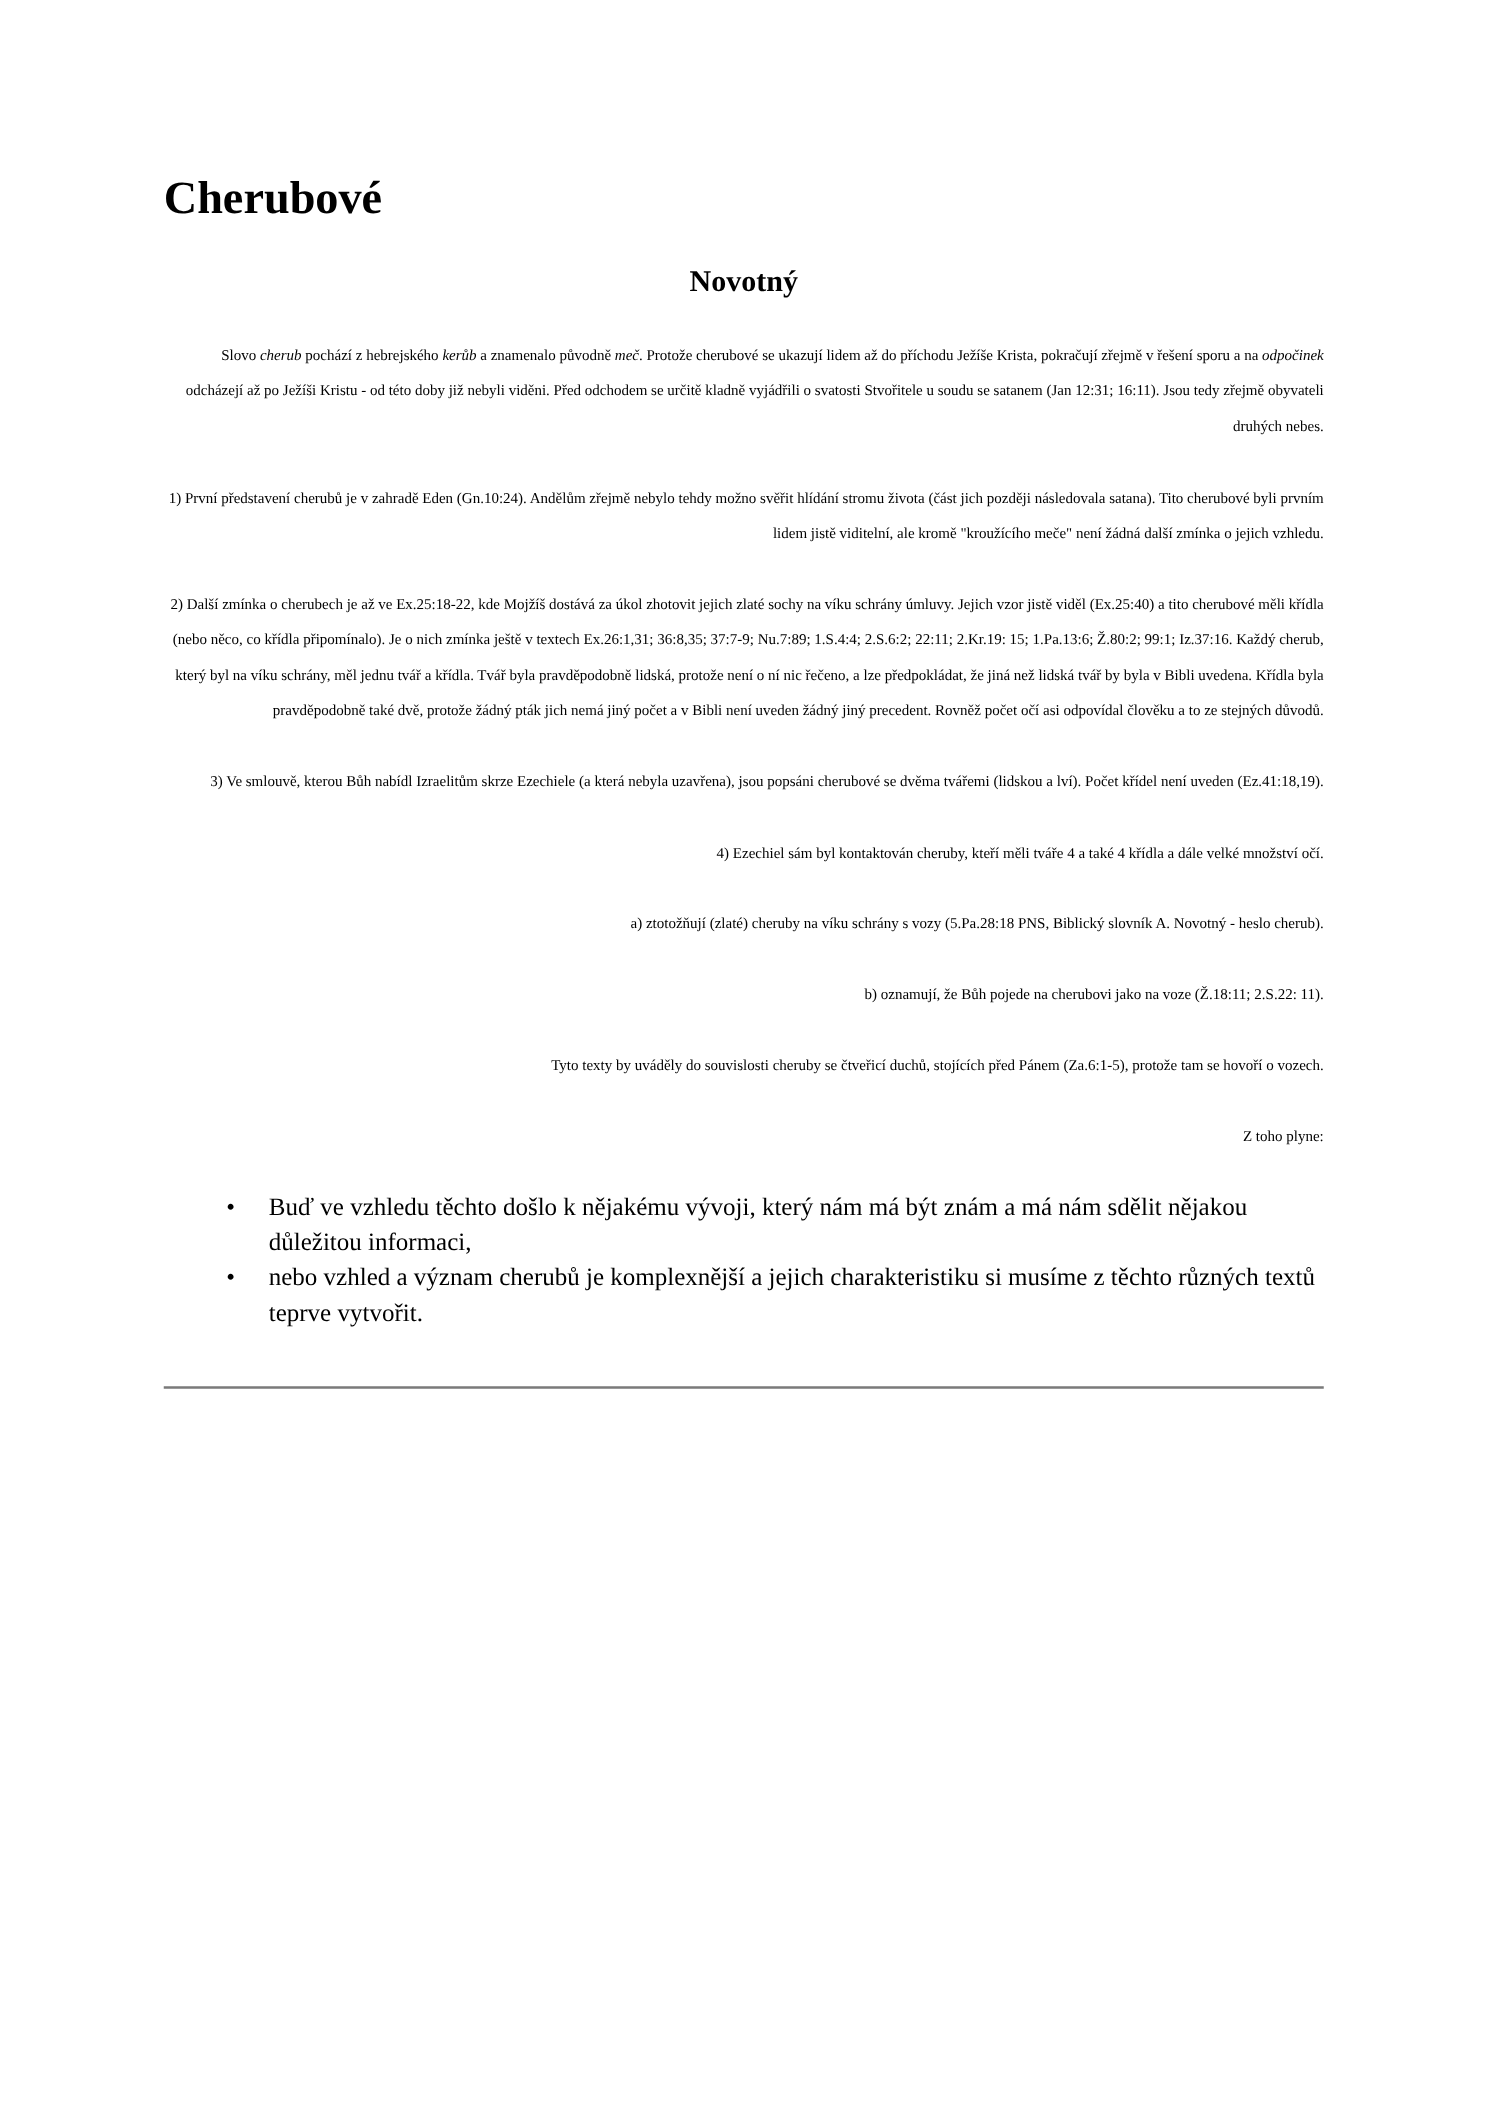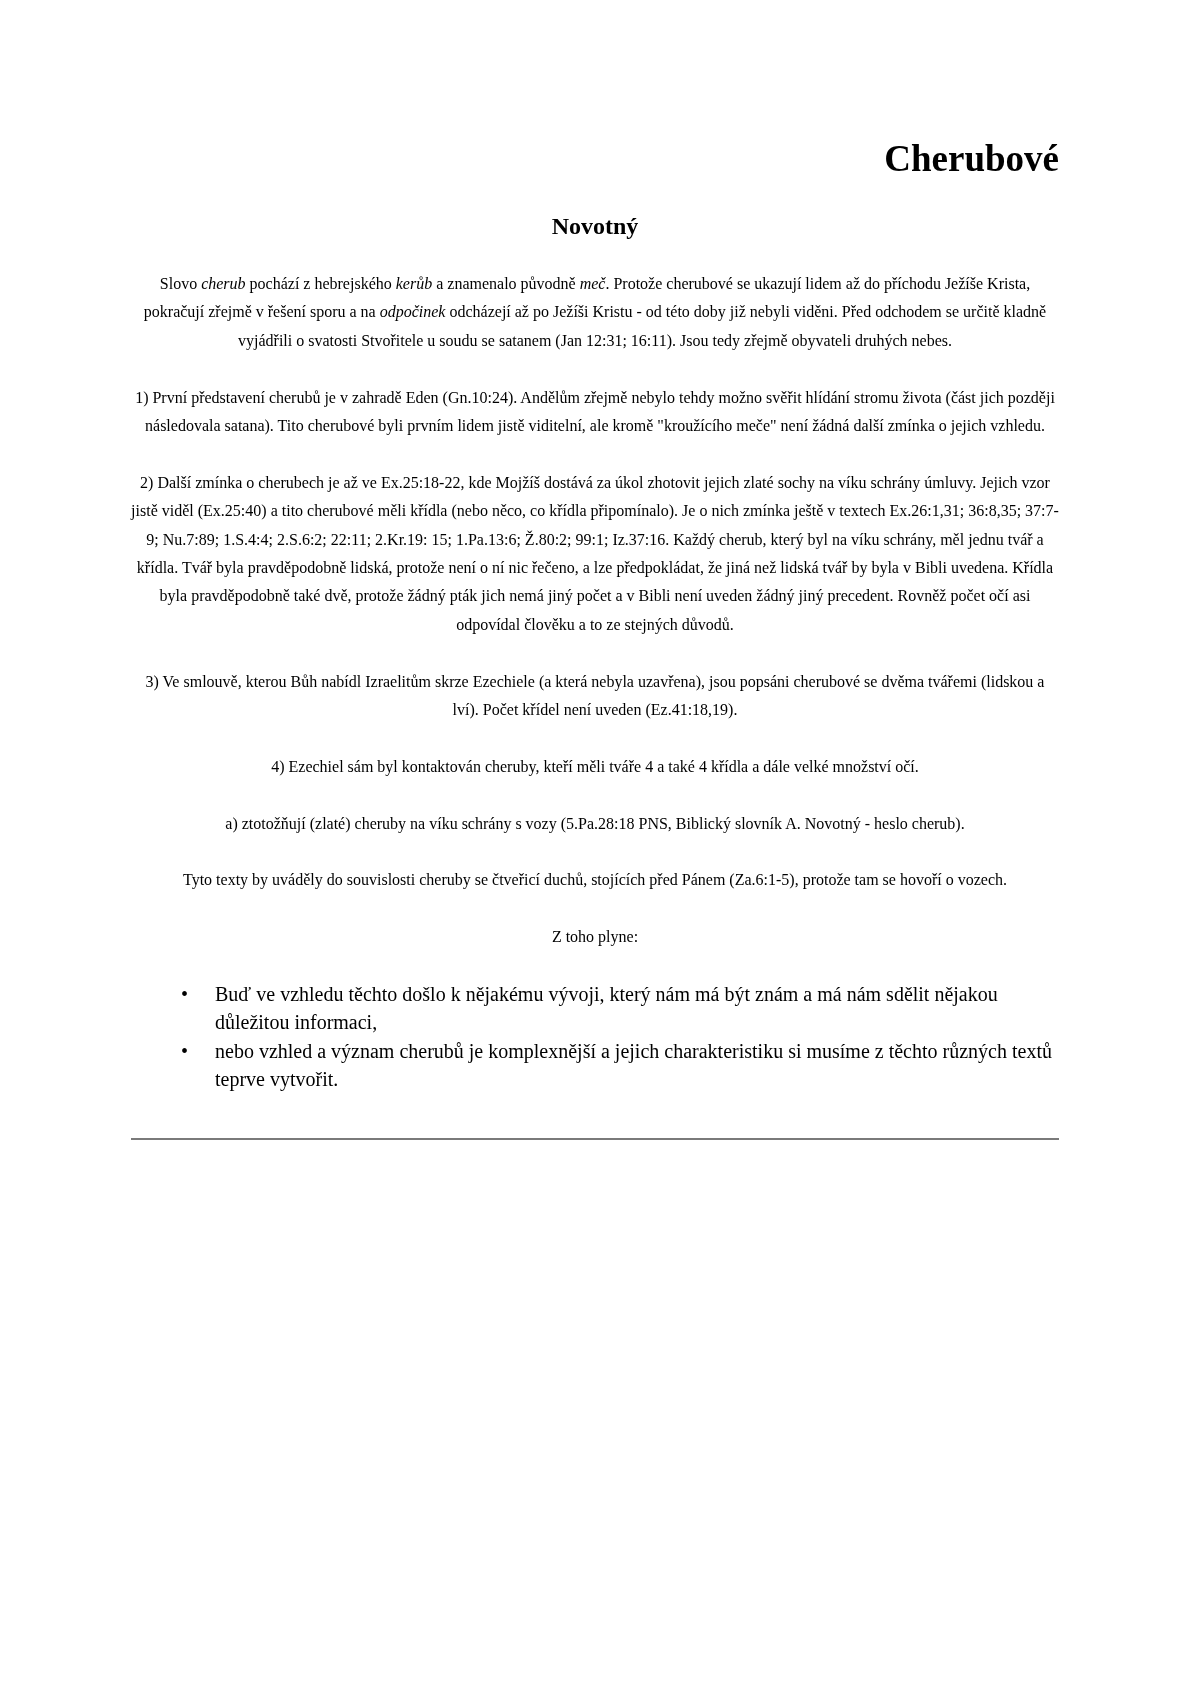--- a/index.html
+++ b/index.html
@@ -15,35 +15,35 @@
     box-sizing: border-box;
     width: 1190px;
     height: 1683px;
     padding: 140px 131px 0 131px;
   }
   .doc-title {
     margin: 0;
     font-size: 37px;
     line-height: 1;
     font-weight: bold;
-    text-align: right;
+    text-align: left;
   }
   .doc-subtitle {
     margin: 37px 0 0 0;
     font-size: 24px;
     line-height: 1;
     font-weight: bold;
     text-align: center;
   }
   .body-text { margin-top: 32px; }
   .body-text p {
-    font-size: 16px;
+    font-size: 12px;
     line-height: 28.4px;
     margin: 0 0 28.4px 0;
-    text-align: center;
+    text-align: right;
   }
   ul.bullets {
     margin: 28.4px 0 28.4px 0;
     padding: 0;
     list-style: none;
   }
   ul.bullets li {
     position: relative;
     padding-left: 84px;
     font-size: 20px;
@@ -70,20 +70,21 @@
   <h1 class="doc-title">Cherubové</h1>
   <h2 class="doc-subtitle">Novotný</h2>
 
   <div class="body-text">
     <p><span>Slovo </span><i>cherub</i><span> pochází z hebrejského </span><i>kerůb</i><span> a znamenalo původně </span><i>meč</i><span>. Protože cherubové se ukazují lidem až do příchodu Ježíše Krista, pokračují zřejmě v řešení sporu a na </span><i>odpočinek</i><span> odcházejí až po Ježíši Kristu - od této doby již nebyli viděni. Před odchodem se určitě kladně vyjádřili o svatosti Stvořitele u soudu se satanem (Jan 12:31; 16:11). Jsou tedy zřejmě obyvateli druhých nebes.</span></p>
     <p>1) První představení cherubů je v zahradě Eden (Gn.10:24). Andělům zřejmě nebylo tehdy možno svěřit hlídání stromu života (část jich později následovala satana). Tito cherubové byli prvním lidem jistě viditelní, ale kromě "kroužícího meče" není žádná další zmínka o jejich vzhledu.</p>
     <p>2) Další zmínka o cherubech je až ve Ex.25:18-22, kde Mojžíš dostává za úkol zhotovit jejich zlaté sochy na víku schrány úmluvy. Jejich vzor jistě viděl (Ex.25:40) a tito cherubové měli křídla (nebo něco, co křídla připomínalo). Je o nich zmínka ještě v textech Ex.26:1,31; 36:8,35; 37:7-9; Nu.7:89; 1.S.4:4; 2.S.6:2; 22:11; 2.Kr.19: 15; 1.Pa.13:6; Ž.80:2; 99:1; Iz.37:16. Každý cherub, který byl na víku schrány, měl jednu tvář a křídla. Tvář byla pravděpodobně lidská, protože není o ní nic řečeno, a lze předpokládat, že jiná než lidská tvář by byla v Bibli uvedena. Křídla byla pravděpodobně také dvě, protože žádný pták jich nemá jiný počet a v Bibli není uveden žádný jiný precedent. Rovněž počet očí asi odpovídal člověku a to ze stejných důvodů.</p>
     <p>3) Ve smlouvě, kterou Bůh nabídl Izraelitům skrze Ezechiele (a která nebyla uzavřena), jsou popsáni cherubové se dvěma tvářemi (lidskou a lví). Počet křídel není uveden (Ez.41:18,19).</p>
     <p>4) Ezechiel sám byl kontaktován cheruby, kteří měli tváře 4 a také 4 křídla a dále velké množství očí.</p>
     <p>a) ztotožňují (zlaté) cheruby na víku schrány s vozy (5.Pa.28:18 PNS, Biblický slovník A. Novotný - heslo cherub).</p>
+    <p>b) oznamují, že Bůh pojede na cherubovi jako na voze (Ž.18:11; 2.S.22: 11).</p>
     <p>Tyto texty by uváděly do souvislosti cheruby se čtveřicí duchů, stojících před Pánem (Za.6:1-5), protože tam se hovoří o vozech.</p>
     <p>Z toho plyne:</p>
 
     <ul class="bullets">
       <li>
         <span class="bullet-dot">•</span>
         <span>Buď ve vzhledu těchto došlo k nějakému vývoji, který nám má být znám a má nám sdělit nějakou důležitou informaci,</span>
       </li>
       <li>
         <span class="bullet-dot">•</span>

